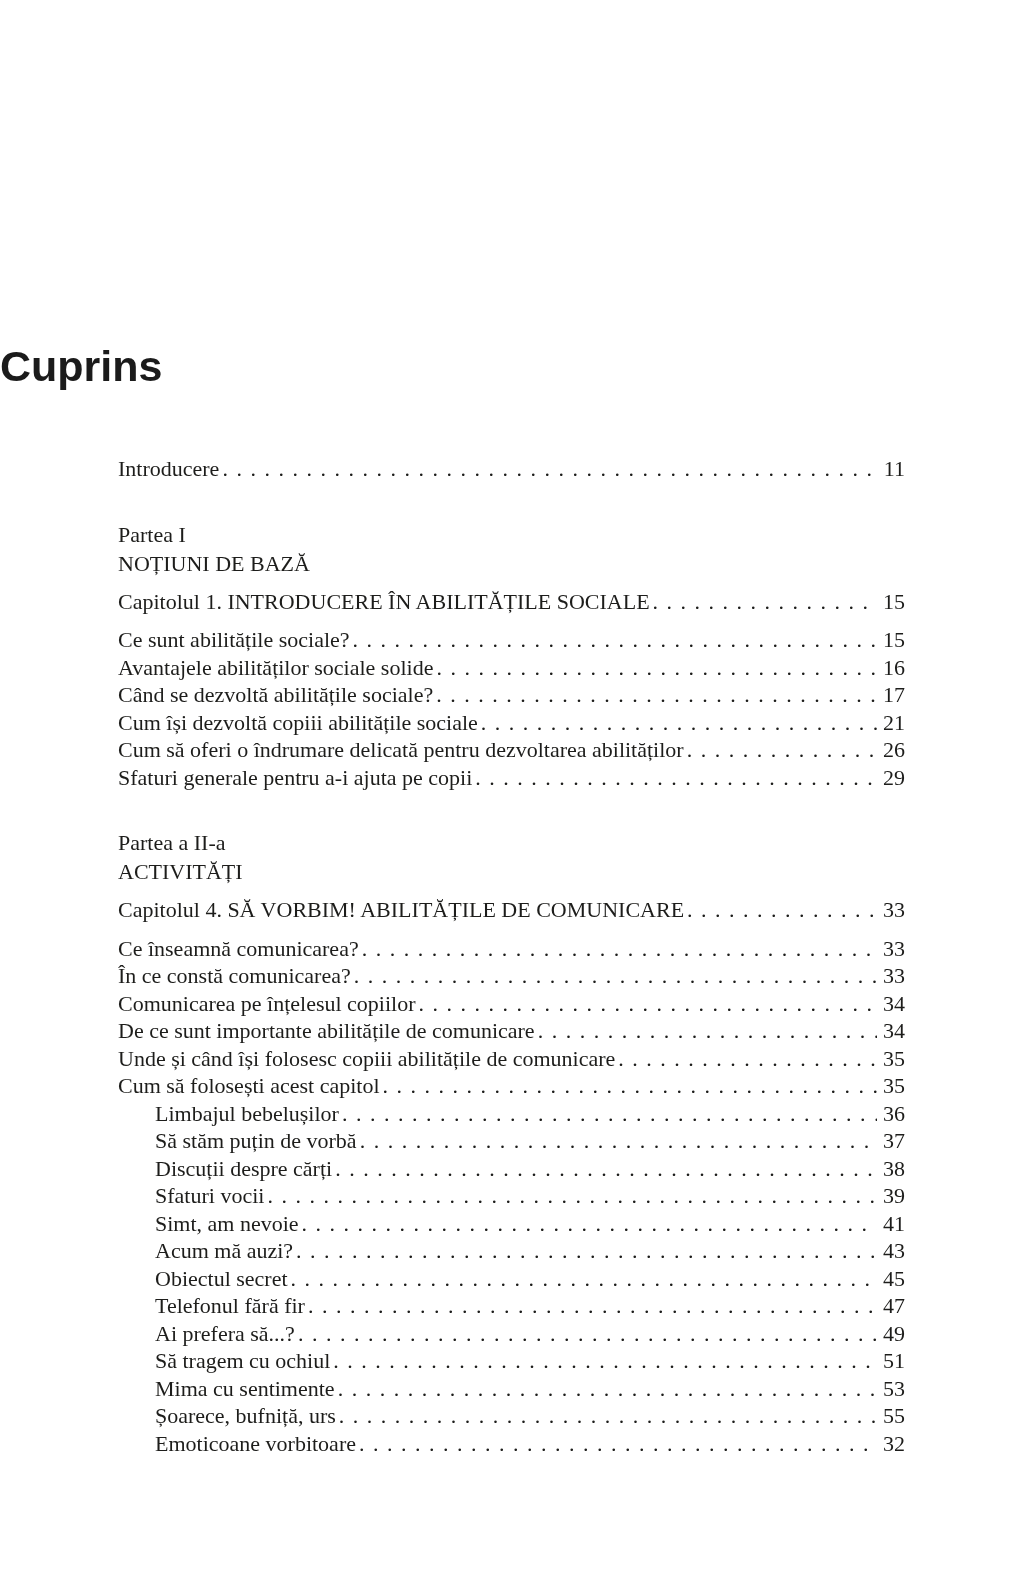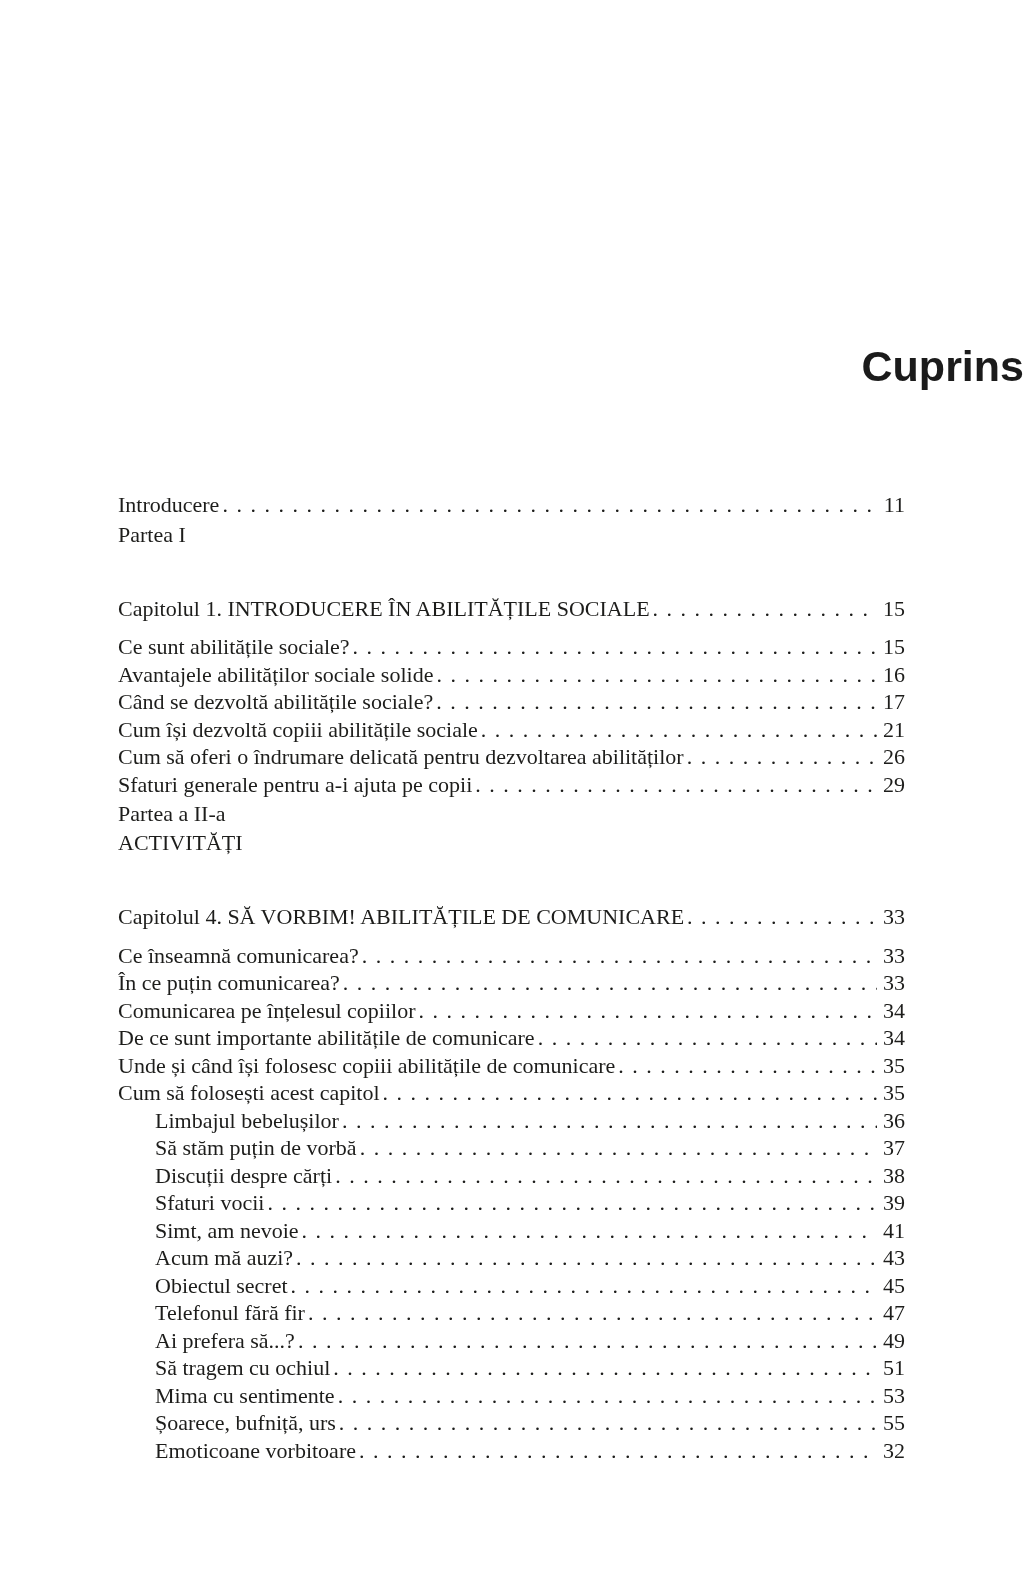--- a/index.html
+++ b/index.html
@@ -11,41 +11,41 @@
     color: #1d1d1b;
     font-family: "Liberation Serif", serif;
     font-size: 22px;
     overflow: hidden;
   }
   .toc-title {
     position: absolute;
     top: 316px;
     left: 0;
     width: 100%;
-    text-align: right;
+    text-align: left;
     font-family: "Liberation Sans", sans-serif;
     font-size: 43px;
     font-weight: 600;
     line-height: 1;
     color: #1b1b1b;
   }
   .content {
     position: absolute;
     left: 118px;
     top: 455px;
     width: 787px;
   }
   .row {
     display: flex;
     align-items: baseline;
     line-height: 27.5px;
     height: 27.5px;
     white-space: nowrap;
   }
-  .row .label { flex: 0 0 auto; margin-top: 36px; }
+  .row .label { flex: 0 0 auto; }
   .leader {
     flex: 1 1 auto;
     overflow: hidden;
     white-space: nowrap;
     margin: 0 2px 0 3px;
     word-spacing: 2px;
     letter-spacing: 0.5px;
   }
   .num {
     flex: 0 0 auto;
@@ -75,20 +75,21 @@
     <div class="row">
       <span class="label">Introducere</span>
       <span class="leader">. . . . . . . . . . . . . . . . . . . . . . . . . . . . . . . . . . . . . . . . . . . . . . . . . . . . . . . . . . . . . . . . . . . . . . . . . . . . . . . .</span>
       <span class="num">11</span>
     </div>
 
     <div>
   <section class="section">
     <div class="part-head">
       <span class="part">Partea I</span>
+      <span class="subtitle">NOȚIUNI DE BAZĂ</span>
     </div>
     <div class="row chapter-row">
       <span class="label">Capitolul 1. INTRODUCERE ÎN ABILITĂȚILE SOCIALE</span>
       <span class="leader">. . . . . . . . . . . . . . . . . . . . . . . . . . . . . . . . . . . . . . . . . . . . . . . . . . . . . . . . . . . . . . . . . . . . . . . . . . . . . . . .</span>
       <span class="num">15</span>
     </div>
     <div class="entries">
   <div class="row">
     <span class="label">Ce sunt abilitățile sociale?</span>
     <span class="leader">. . . . . . . . . . . . . . . . . . . . . . . . . . . . . . . . . . . . . . . . . . . . . . . . . . . . . . . . . . . . . . . . . . . . . . . . . . . . . . . .</span>
@@ -138,21 +139,21 @@
       <span class="num">33</span>
     </div>
     <div class="entries">
   <div class="row">
     <span class="label">Ce înseamnă comunicarea?</span>
     <span class="leader">. . . . . . . . . . . . . . . . . . . . . . . . . . . . . . . . . . . . . . . . . . . . . . . . . . . . . . . . . . . . . . . . . . . . . . . . . . . . . . . .</span>
     <span class="num">33</span>
   </div>
 
   <div class="row">
-    <span class="label">În ce puțin comunicarea?</span>
+    <span class="label">În ce constă comunicarea?</span>
     <span class="leader">. . . . . . . . . . . . . . . . . . . . . . . . . . . . . . . . . . . . . . . . . . . . . . . . . . . . . . . . . . . . . . . . . . . . . . . . . . . . . . . .</span>
     <span class="num">33</span>
   </div>
 
   <div class="row">
     <span class="label">Comunicarea pe înțelesul copiilor</span>
     <span class="leader">. . . . . . . . . . . . . . . . . . . . . . . . . . . . . . . . . . . . . . . . . . . . . . . . . . . . . . . . . . . . . . . . . . . . . . . . . . . . . . . .</span>
     <span class="num">34</span>
   </div>
 

